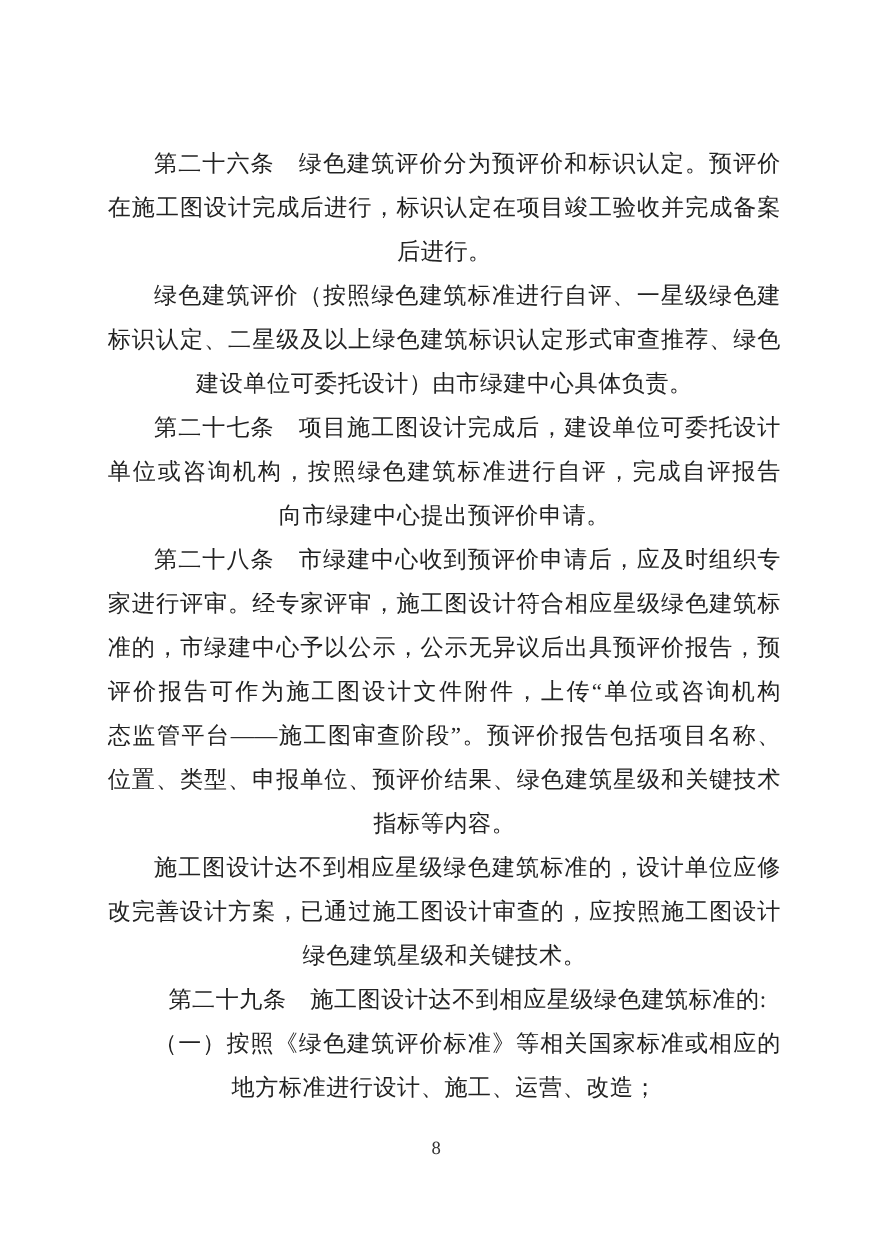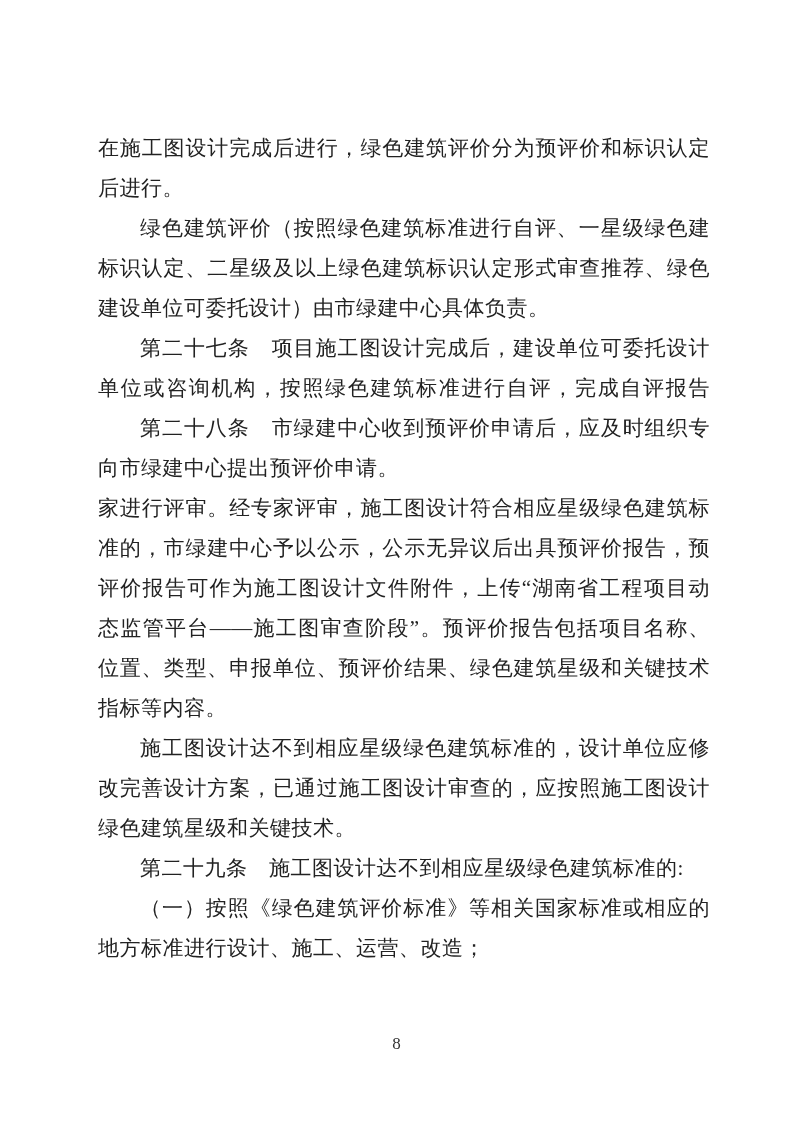--- a/index.html
+++ b/index.html
@@ -28,21 +28,21 @@
     top: 128px;
     width: 612px;
   }
   .line {
     margin: 0;
     padding: 0;
     font-size: 21px;
     height: 40px;
     line-height: 40px;
     letter-spacing: 0.5px;
-    text-align: left;
+    text-align: center;
     overflow: hidden;
   }
   .line.fill {
     text-align: justify;
     text-align-last: justify;
   }
   .line.first {
     text-indent: 2em;
   }
   .footer {
@@ -55,35 +55,36 @@
     line-height: 24px;
     color: #333333;
   }
 </style>
 </head>
 <body>
 
 <div class="page">
   <div class="doc-body">
 
-    <p class="line fill">在施工图设计完成后进行，绿色建筑评价分为预评价和标识认定</p>
+    <p class="line first fill">第二十六条　绿色建筑评价分为预评价和标识认定。预评价</p>
+    <p class="line fill">在施工图设计完成后进行，标识认定在项目竣工验收并完成备案</p>
     <p class="line">后进行。</p>
 
     <p class="line first fill">绿色建筑评价（按照绿色建筑标准进行自评、一星级绿色建筑</p>
     <p class="line fill">标识认定、二星级及以上绿色建筑标识认定形式审查推荐、绿色</p>
     <p class="line">建设单位可委托设计）由市绿建中心具体负责。</p>
 
     <p class="line first fill">第二十七条　项目施工图设计完成后，建设单位可委托设计</p>
     <p class="line fill">单位或咨询机构，按照绿色建筑标准进行自评，完成自评报告后，</p>
+    <p class="line">向市绿建中心提出预评价申请。</p>
+
     <p class="line first fill">第二十八条　市绿建中心收到预评价申请后，应及时组织专</p>
-
-    <p class="line">向市绿建中心提出预评价申请。</p>
     <p class="line fill">家进行评审。经专家评审，施工图设计符合相应星级绿色建筑标</p>
     <p class="line fill">准的，市绿建中心予以公示，公示无异议后出具预评价报告，预</p>
-    <p class="line fill">评价报告可作为施工图设计文件附件，上传“湖南省工程项目动</p>
+    <p class="line fill">评价报告可作为施工图设计文件附件，上传“单位或咨询机构</p>
     <p class="line fill">态监管平台——施工图审查阶段”。预评价报告包括项目名称、</p>
     <p class="line fill">位置、类型、申报单位、预评价结果、绿色建筑星级和关键技术</p>
     <p class="line">指标等内容。</p>
 
     <p class="line first fill">施工图设计达不到相应星级绿色建筑标准的，设计单位应修</p>
     <p class="line fill">改完善设计方案，已通过施工图设计审查的，应按照施工图设计</p>
     <p class="line">绿色建筑星级和关键技术。</p>
 
     <p class="line first">第二十九条　施工图设计达不到相应星级绿色建筑标准的:</p>
 

